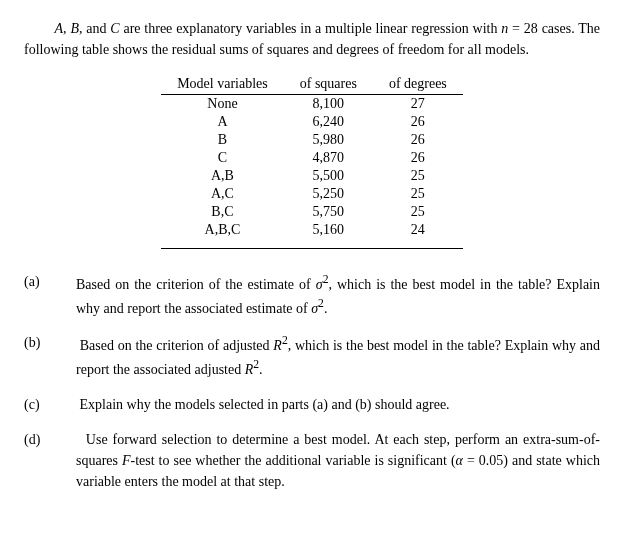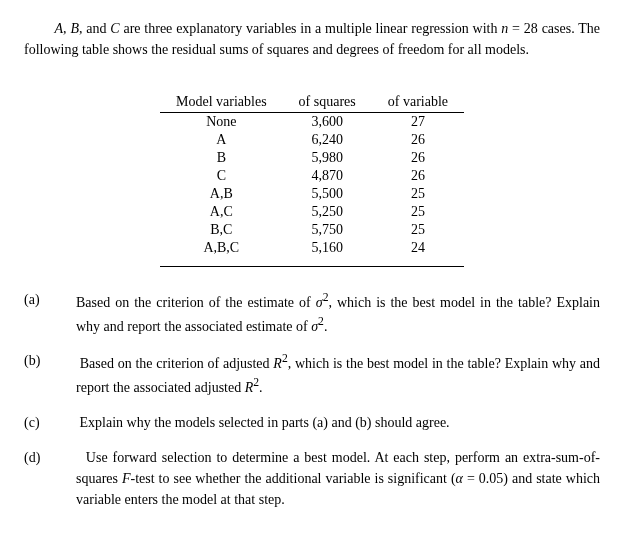--- a/index.html
+++ b/index.html
@@ -12,21 +12,21 @@
       font-size: 14px;
       background: #fff;
       color: #000;
       padding: 18px 24px;
       width: 624px;
       min-height: 558px;
     }
     .intro-text {
       text-align: justify;
       line-height: 1.5;
-      margin-bottom: 32px;
+      margin-bottom: 14px;
     }
     .intro-text .math-italic {
       font-style: italic;
     }
     table {
       border-collapse: collapse;
       margin: 0 auto 22px auto;
     }
     table thead tr th {
       font-weight: normal;
@@ -80,27 +80,27 @@
   <span>
     &nbsp;&nbsp;&nbsp;&nbsp;&nbsp;&nbsp;&nbsp;&nbsp;<span class="math-italic">A</span>, <span class="math-italic">B</span>, and <span class="math-italic">C</span> are three explanatory variables in a multiple linear regression with <span class="math-italic">n</span> = 28 cases. The following table shows the residual sums of squares and degrees of freedom for all models.
   </span>
 </div>
 
 <table>
   <thead>
     <tr class="sub-header">
       <th class="model-col">Model variables</th>
       <th>of squares</th>
-      <th>of variable</th>
+      <th>of degrees</th>
     </tr>
   </thead>
   <tbody id="table-body">
   <tr class="first-row">
         <td>None</td>
-        <td>3,600</td>
+        <td>8,100</td>
         <td>27</td>
       </tr>
       <tr>
         <td>A</td>
         <td>6,240</td>
         <td>26</td>
       </tr>
       <tr>
         <td>B</td>
         <td>5,980</td>

